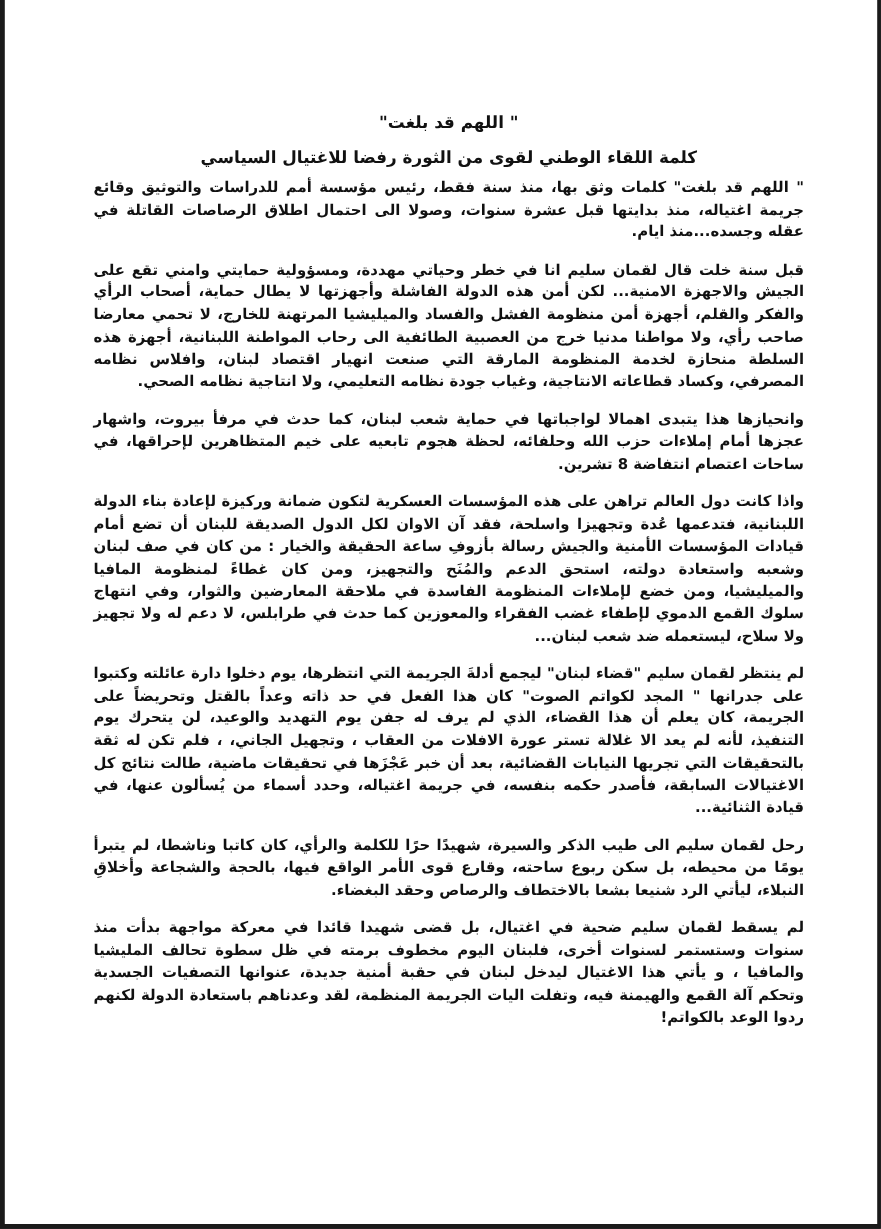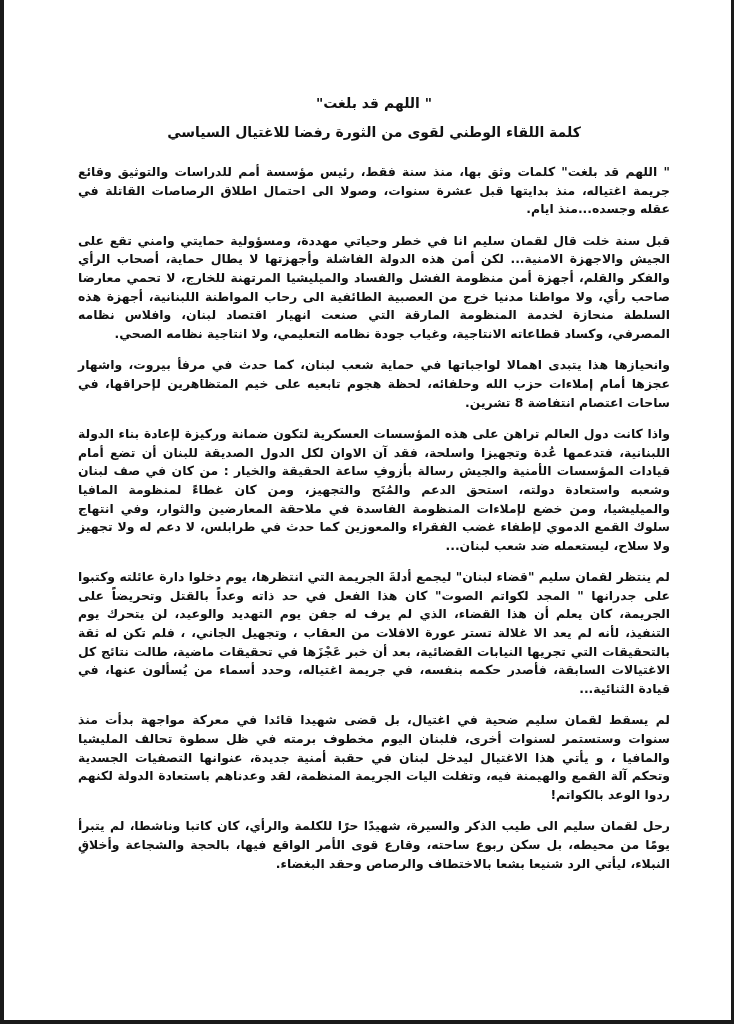--- a/index.html
+++ b/index.html
@@ -36,21 +36,21 @@
       font-weight: bold;
       font-size: 14px;
       line-height: 22px;
       margin: 0 0 7px 0;
     }
     .subtitle {
       text-align: center;
       font-weight: bold;
       font-size: 14px;
       line-height: 22px;
-      margin: 0 0 20px 0;
+      margin: 0 0 4px 0;
     }
     .para {
       text-align: justify;
       text-align-last: right;
       font-weight: bold;
       font-size: 12.4px;
       line-height: 18.6px;
       margin: 0 0 13px 0;
       letter-spacing: -0.15px;
     }
@@ -60,16 +60,16 @@
 
 <div class="page">
   <div class="content">
     <div class="title">" اللهم قد بلغت"</div>
     <div class="subtitle">كلمة اللقاء الوطني لقوى من الثورة رفضا للاغتيال السياسي</div>
     <p class="para">" اللهم قد بلغت" كلمات وثق بها، منذ سنة فقط، رئيس مؤسسة أمم للدراسات والتوثيق وقائع جريمة اغتياله، منذ بدايتها قبل عشرة سنوات، وصولا الى احتمال اطلاق الرصاصات القاتلة في عقله وجسده...منذ ايام.</p>
     <p class="para">قبل سنة خلت قال لقمان سليم انا في خطر وحياتي مهددة، ومسؤولية حمايتي وامني تقع على الجيش والاجهزة الامنية... لكن أمن هذه الدولة الفاشلة وأجهزتها لا يطال حماية، أصحاب الرأي والفكر والقلم، أجهزة أمن منظومة الفشل والفساد والميليشيا المرتهنة للخارج، لا تحمي معارضا صاحب رأي، ولا مواطنا مدنيا خرج من العصبية الطائفية الى رحاب المواطنة اللبنانية، أجهزة هذه السلطة منحازة لخدمة المنظومة المارقة التي صنعت انهيار اقتصاد لبنان، وافلاس نظامه المصرفي، وكساد قطاعاته الانتاجية، وغياب جودة نظامه التعليمي، ولا انتاجية نظامه الصحي.</p>
     <p class="para">وانحيازها هذا يتبدى اهمالا لواجباتها في حماية شعب لبنان، كما حدث في مرفأ بيروت، واشهار عجزها أمام إملاءات حزب الله وحلفائه، لحظة هجوم تابعيه على خيم المتظاهرين لإحراقها، في ساحات اعتصام انتفاضة 8 تشرين.</p>
     <p class="para">واذا كانت دول العالم تراهن على هذه المؤسسات العسكرية لتكون ضمانة وركيزة لإعادة بناء الدولة اللبنانية، فتدعمها عُدة وتجهيزا واسلحة، فقد آن الاوان لكل الدول الصديقة للبنان أن تضع أمام قيادات المؤسسات الأمنية والجيش رسالة بأزوفِ ساعة الحقيقة والخيار : من كان في صف لبنان وشعبه واستعادة دولته، استحق الدعم والمُنَح والتجهيز، ومن كان غطاءً لمنظومة المافيا والميليشيا، ومن خضع لإملاءات المنظومة الفاسدة في ملاحقة المعارضين والثوار، وفي انتهاج سلوك القمع الدموي لإطفاء غضب الفقراء والمعوزين كما حدث في طرابلس، لا دعم له ولا تجهيز ولا سلاح، ليستعمله ضد شعب لبنان...</p>
     <p class="para">لم ينتظر لقمان سليم "قضاء لبنان" ليجمع أدلةَ الجريمة التي انتظرها، يوم دخلوا دارة عائلته وكتبوا على جدرانها " المجد لكواتم الصوت" كان هذا الفعل في حد ذاته وعداً بالقتل وتحريضاً على الجريمة، كان يعلم أن هذا القضاء، الذي لم يرف له جفن يوم التهديد والوعيد، لن يتحرك يوم التنفيذ، لأنه لم يعد الا غلالة تستر عورة الافلات من العقاب ، وتجهيل الجاني، ، فلم تكن له ثقة بالتحقيقات التي تجريها النيابات القضائية، بعد أن خبر عَجْزَها في تحقيقات ماضية، طالت نتائج كل الاغتيالات السابقة، فأصدر حكمه بنفسه، في جريمة اغتياله، وحدد أسماء من يُسألون عنها، في قيادة الثنائية...</p>
+    <p class="para">رحل لقمان سليم الى طيب الذكر والسيرة، شهيدًا حرًا للكلمة والرأي، كان كاتبا وناشطا، لم يتبرأ يومًا من محيطه، بل سكن ربوع ساحته، وقارع قوى الأمر الواقع فيها، بالحجة والشجاعة وأخلاقِ النبلاء، ليأتي الرد شنيعا بشعا بالاختطاف والرصاص وحقد البغضاء.</p>
     <p class="para">لم يسقط لقمان سليم ضحية في اغتيال، بل قضى شهيدا قائدا في معركة مواجهة بدأت منذ سنوات وستستمر لسنوات أخرى، فلبنان اليوم مخطوف برمته في ظل سطوة تحالف المليشيا والمافيا ، و يأتي هذا الاغتيال ليدخل لبنان في حقبة أمنية جديدة، عنوانها التصفيات الجسدية وتحكم آلة القمع والهيمنة فيه، وتفلت اليات الجريمة المنظمة، لقد وعدناهم باستعادة الدولة لكنهم ردوا الوعد بالكواتم!</p>
-    <p class="para">رحل لقمان سليم الى طيب الذكر والسيرة، شهيدًا حرًا للكلمة والرأي، كان كاتبا وناشطا، لم يتبرأ يومًا من محيطه، بل سكن ربوع ساحته، وقارع قوى الأمر الواقع فيها، بالحجة والشجاعة وأخلاقِ النبلاء، ليأتي الرد شنيعا بشعا بالاختطاف والرصاص وحقد البغضاء.</p>
   </div>
 </div>
 
 </body></html>

